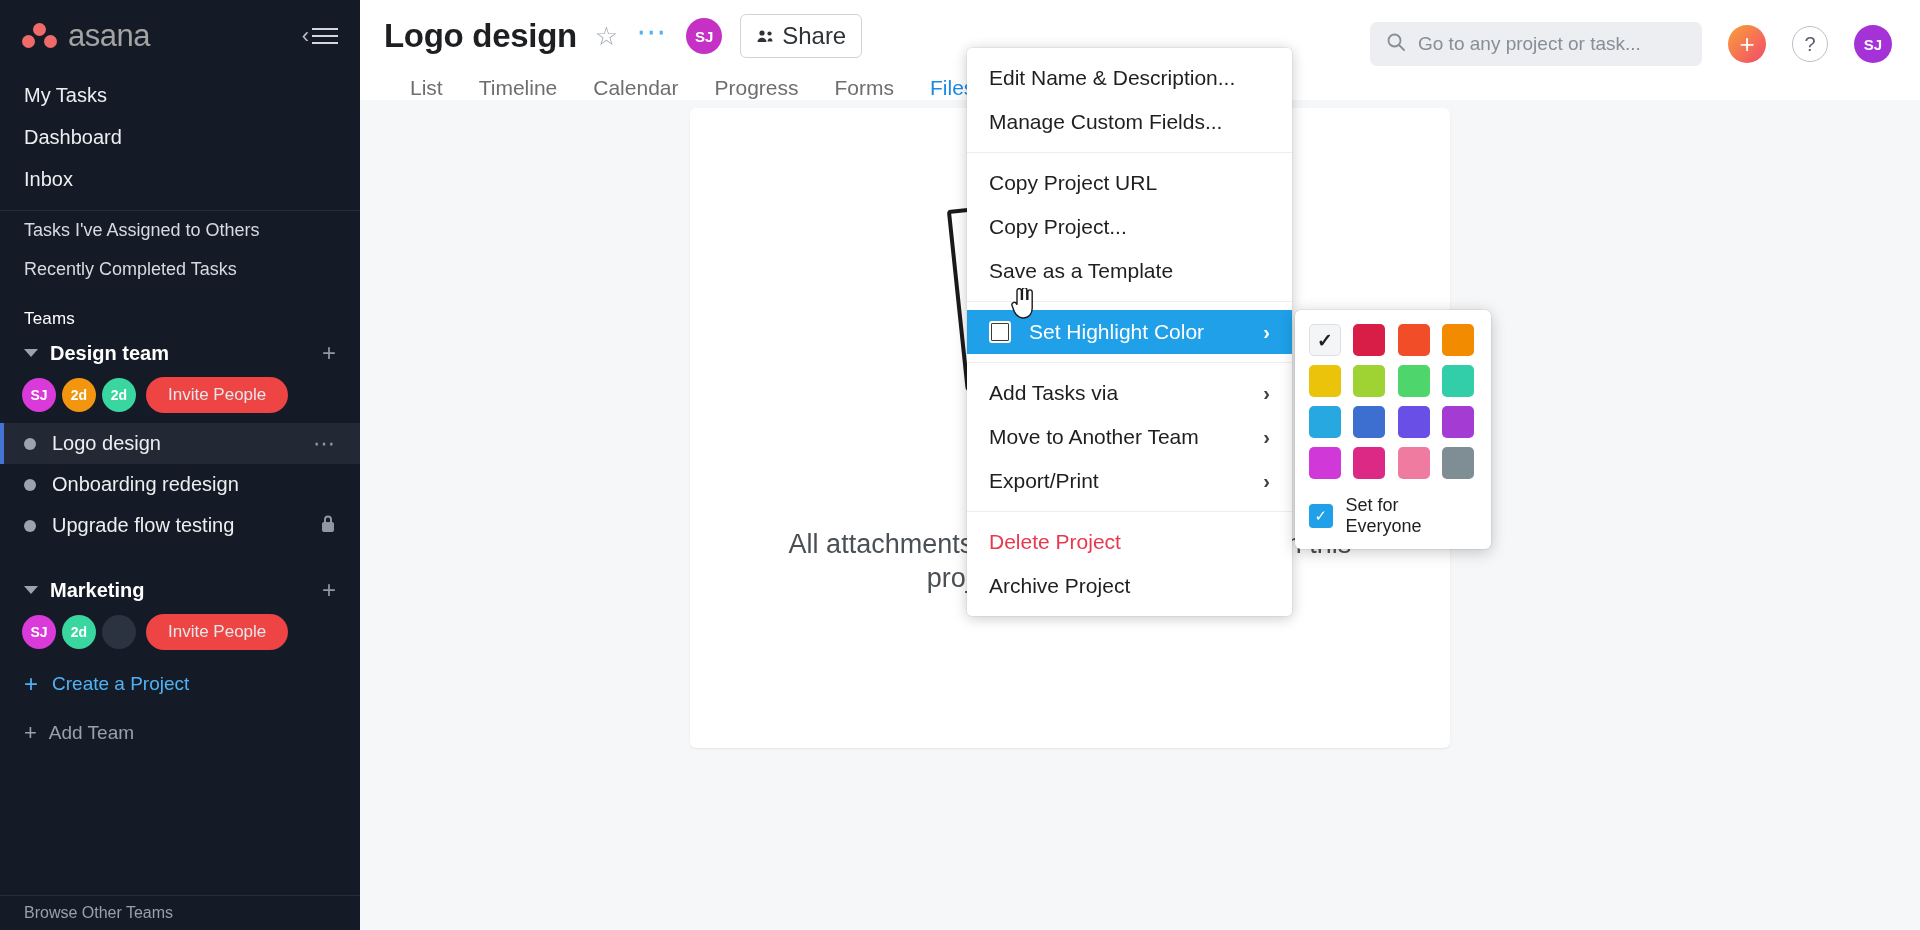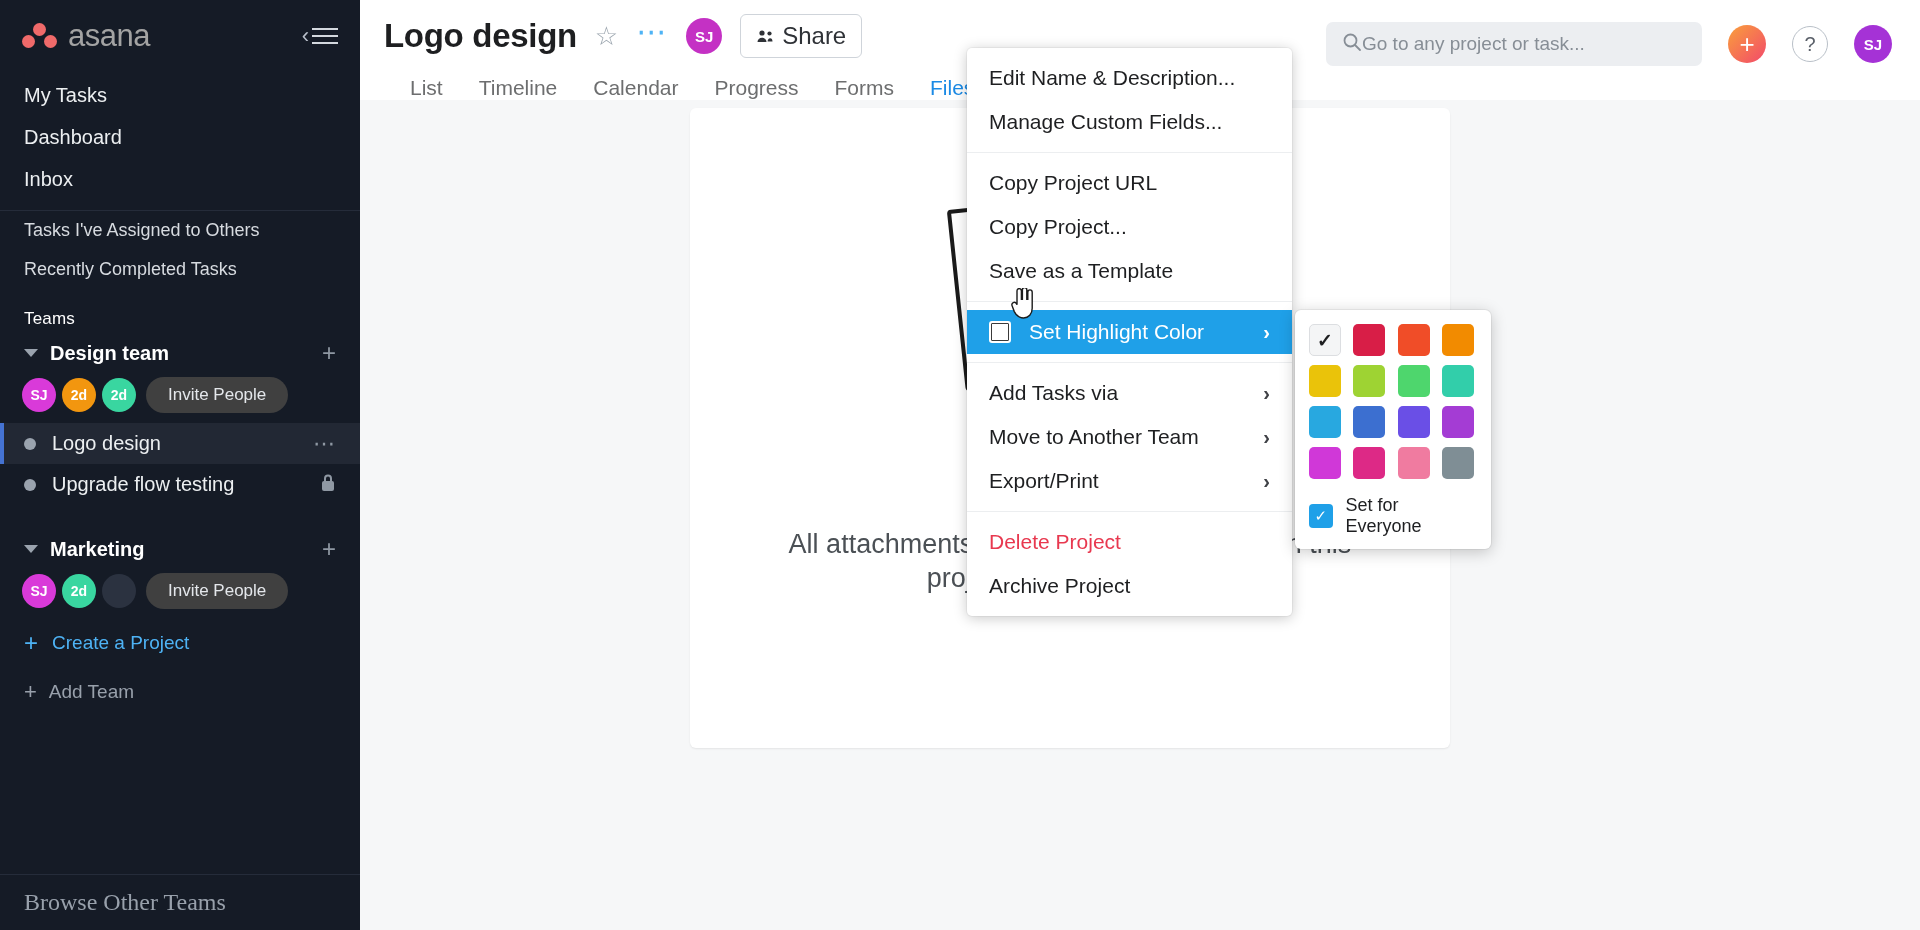--- a/index.html
+++ b/index.html
@@ -38,50 +38,50 @@
   .sb-sub { font-size: 18px; color:#d7dbe0; padding: 9px 24px; cursor:pointer; }
 
   .sb-scroll { flex:1; overflow:hidden; }
   .teams-label { font-size:17px; color:#ffffff; padding: 20px 24px 6px 24px; letter-spacing:.2px;}
   .team-row { display:flex; align-items:center; padding: 6px 24px; cursor:pointer; }
   .team-caret { width:0;height:0;border-left:7px solid transparent;border-right:7px solid transparent;border-top:8px solid #9aa3ae; margin-right:12px; }
   .team-name { font-size:20px; font-weight:700; color:#fff; }
   .team-plus { margin-left:auto; color:#8f98a3; font-size:24px; line-height:1; }
   .avatar-row { display:flex; align-items:center; padding: 6px 22px 10px 22px; gap: 0px; }
   .av { width:34px;height:34px;border-radius:50%;display:flex;align-items:center;justify-content:center;font-size:14px;font-weight:700;color:#fff;margin-right:6px;}
-  .invite-pill { background:#404040; color:#e4e7eb; font-size:17px; border-radius:18px; padding:8px 22px; margin-left:4px; cursor:pointer; }
+  .invite-pill { background:#ef4444; color:#e4e7eb; font-size:17px; border-radius:18px; padding:8px 22px; margin-left:4px; cursor:pointer; }
   .proj-row { display:flex; align-items:center; padding:9px 24px; cursor:pointer; position:relative; }
   .proj-row.active { background:#222834; }
   .proj-row.active:before { content:""; position:absolute; left:0; top:0; bottom:0; width:4px; background:#4573d2; }
   .proj-dot { width:12px;height:12px;border-radius:50%;background:#9aa3ae;margin-right:16px;flex:0 0 12px; }
   .proj-name { font-size:20px; color:#eceff1; }
   .proj-dots { margin-left:auto; color:#8f98a3; font-size:22px; letter-spacing:1px; line-height:.6;}
   .proj-lock { margin-left:auto; color:#8f98a3; font-size:16px; }
   .create-proj { display:flex; align-items:center; padding:12px 24px; color:#4eb3f5; font-size:19px; cursor:pointer; }
   .create-proj .p { font-size:24px; margin-right:14px; line-height:1; }
   .add-team { display:flex; align-items:center; padding:14px 24px; color:#98a0ab; font-size:19px; cursor:pointer; }
   .add-team .p { font-size:22px; margin-right:12px; line-height:1; }
-  .sb-footer { border-top:1px solid #252c3a; padding:14px 24px; font-size:24px; color:#98a0ab; cursor:pointer;font-family:Liberation Serif, serif; }
+  .sb-footer { border-top:1px solid #252c3a; padding:8px 24px; font-size:16px; color:#98a0ab; cursor:pointer; }
 
   
   #main { flex:1; height:930px; background:#fff; position:relative; display:flex; flex-direction:column; }
   .topbar { height:100px; display:flex; align-items:flex-start; padding: 0 0 0 0; position:relative; }
   .proj-head { padding: 14px 0 0 24px; display:flex; flex-direction:column; }
   .title-line { display:flex; align-items:center; gap:18px; }
   .proj-title { font-size:33px; font-weight:700; color:#1e1f21; letter-spacing:-.3px; }
   .star-ic { color:#9ca6af; font-size:26px; cursor:pointer; }
   .dots-ic { color:#4eb3f5; font-size:30px; letter-spacing:2px; cursor:pointer; line-height:.5; padding-bottom:10px;}
   .head-av { width:36px;height:36px;border-radius:50%;background:#c431c4;display:flex;align-items:center;justify-content:center;color:#fff;font-size:15px;font-weight:700; }
   .share-btn { display:flex;align-items:center;gap:8px;border:1px solid #cfd4da;border-radius:6px;padding:7px 15px;font-size:24px;color:#2f3237;cursor:pointer;background:#fff;}
   .tabs { display:flex; gap:36px; padding: 18px 0 0 26px; }
   .tab { font-size:21px; color:#6d6e6f; padding-bottom:14px; cursor:pointer; position:relative; }
   .tab.active { color:#1b8ae5; font-weight:400; }
   .tab.active:after { content:""; position:absolute; left:0; right:0; bottom:0; height:4px; background:#1b8ae5; border-radius:2px;}
   .topbar-right { margin-left:auto; display:flex; align-items:center; gap:26px; padding: 22px 28px 0 0; }
-  .search-box { width:376px; height:44px; background:#eceef1; border-radius:7px; display:flex; align-items:center; padding:0 16px; cursor:text;}
+  .search-box { width:332px; height:44px; background:#eceef1; border-radius:7px; display:flex; align-items:center; padding:0 16px; gap:12px; cursor:text;}
   .search-ph { color:#878e96; font-size:19px; }
   .plus-circle { width:38px;height:38px;border-radius:50%;background:linear-gradient(135deg,#f9a03b,#f2496b);display:flex;align-items:center;justify-content:center;color:#fff;font-size:26px;cursor:pointer;}
   .help-circle { width:36px;height:36px;border-radius:50%;border:1.5px solid #b9c0c8;display:flex;align-items:center;justify-content:center;color:#5a6069;font-size:20px;cursor:pointer;}
   .top-av { width:38px;height:38px;border-radius:50%;background:#a532d6;display:flex;align-items:center;justify-content:center;color:#fff;font-size:15px;font-weight:700;cursor:pointer;}
 
   .content-area { flex:1; background:#f6f7f8; position:relative; }
   .empty-card {
     position:absolute; left:330px; top:8px; width:760px; height:640px;
     background:#fff; border-radius:6px; box-shadow:0 1px 2px rgba(0,0,0,.08);
     display:flex; flex-direction:column; align-items:center;
@@ -166,20 +166,24 @@
       <div class="avatar-row">
         <span class="av" style="background:#d93ad9">SJ</span>
         <span class="av" style="background:#f2960f">2d</span>
         <span class="av" style="background:#39d6a0">2d</span>
         <span class="invite-pill">Invite People</span>
       </div>
       <div class="proj-row active">
         <span class="proj-dot"></span>
         <span class="proj-name">Logo design</span>
         <span class="proj-dots">⋯</span>
+      </div>
+      <div class="proj-row">
+        <span class="proj-dot"></span>
+        <span class="proj-name">Onboarding redesign</span>
       </div>
       <div class="proj-row">
         <span class="proj-dot"></span>
         <span class="proj-name">Upgrade flow testing</span>
         <span class="proj-lock">
           <svg width="16" height="19" viewBox="0 0 16 19" fill="none">
               <rect x="2" y="8" width="12" height="10" rx="2" fill="#8f98a3"></rect>
               <path d="M5 8V5.5a3 3 0 016 0V8" stroke="#8f98a3" stroke-width="2" fill="none"></path>
             </svg>
         </span>

